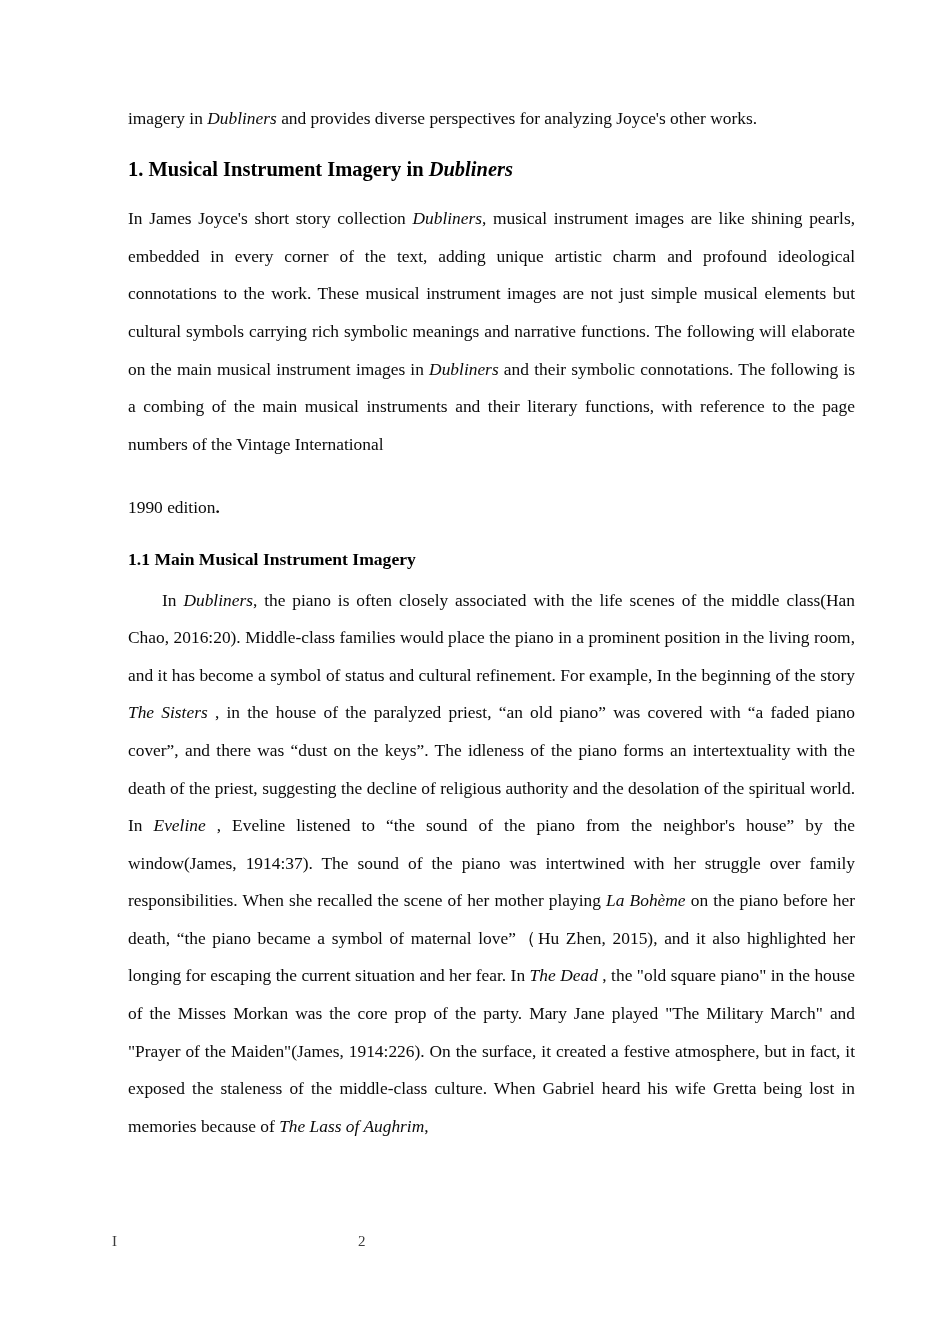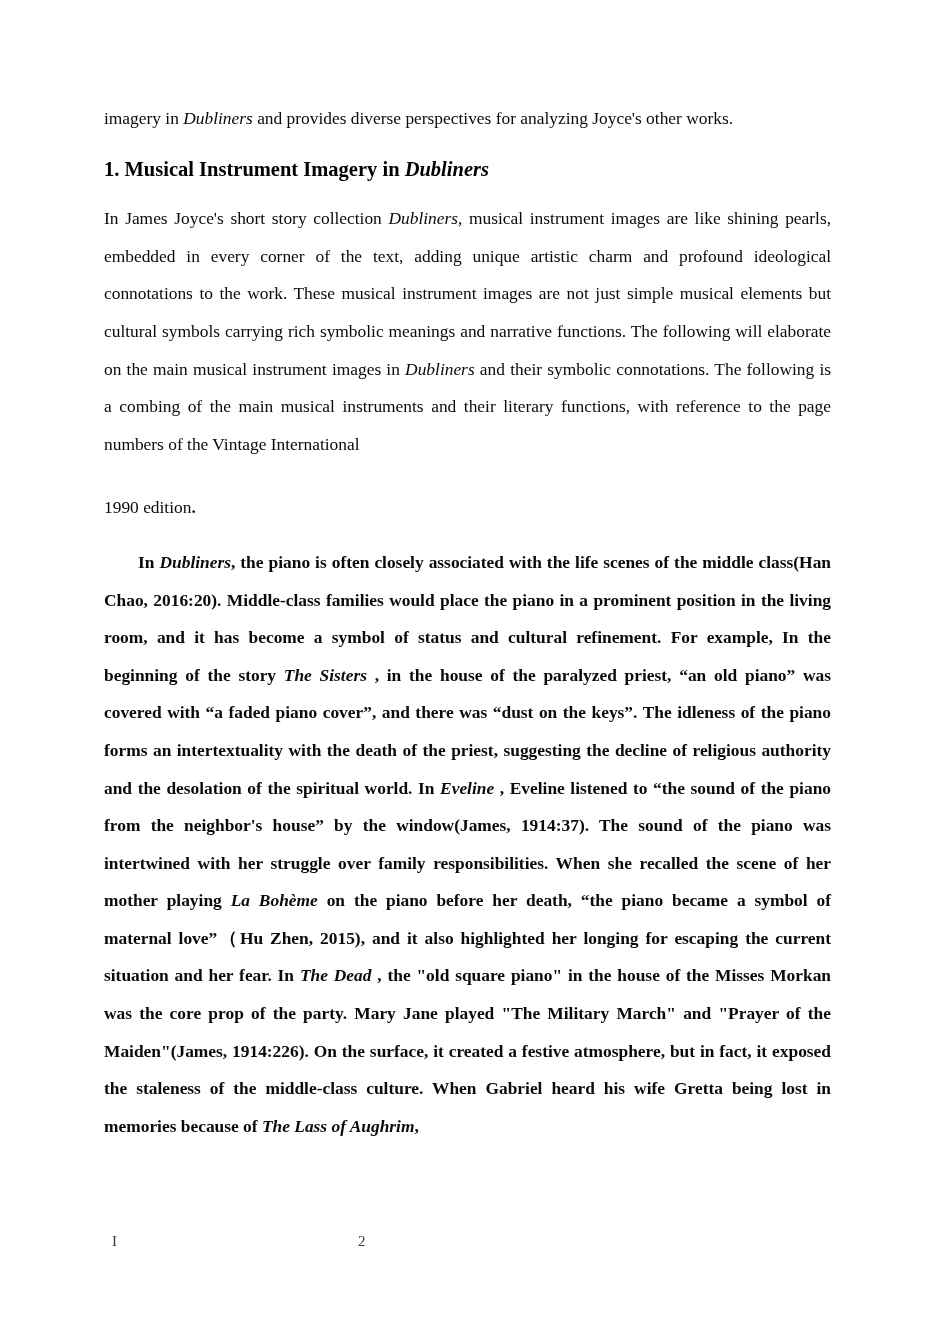--- a/index.html
+++ b/index.html
@@ -17,21 +17,21 @@
   }
 
   .page {
     position: absolute;
     inset: 0;
     background: #ffffff;
   }
 
   .textblock {
     position: absolute;
-    left: 104px;
+    left: 128px;
     top: 100px;
     width: 727px;
   }
 
   p.body-para {
     margin: 0;
     font-size: 17.4px;
     line-height: 37.6px;
     text-align: justify;
     text-justify: inter-word;
@@ -39,21 +39,20 @@
     -webkit-hyphens: none;
     hyphens: none;
   }
 
   p.body-para.cont {
     text-indent: 0;
   }
 
   p.body-para.indent {
     text-indent: 34px;
-    font-weight: bold;
   }
 
   h2.h-sec {
     margin: 0;
     font-size: 20.5px;
     line-height: 37.6px;
     font-weight: bold;
     text-align: left;
     color: #000;
   }
@@ -112,20 +111,21 @@
     <div class="gap-after-h2"></div>
 
     <p class="body-para cont"><span>In James Joyce's short story collection </span><i>Dubliners</i><span>, musical instrument images are like shining pearls, embedded in every corner of the text, adding unique artistic charm and profound ideological connotations to the work. These musical instrument images are not just simple musical elements but cultural symbols carrying rich symbolic meanings and narrative functions. The following will elaborate on the main musical instrument images in </span><i>Dubliners</i><span> and their symbolic connotations. The following is a combing of the main musical instruments and their literary functions, with reference to the page numbers of the Vintage International</span></p>
 
     <div class="gap-blank-line"></div>
 
     <p class="body-para cont"><span>1990 edition</span><b>.</b></p>
 
     <div class="gap-before-h3"></div>
 
+    <h3 class="h-sub">1.1 Main Musical Instrument Imagery</h3>
 
     <div class="gap-after-h3"></div>
 
     <p class="body-para indent"><span>In </span><i>Dubliners</i><span>, the piano is often closely associated with the life scenes of the middle class(Han Chao, 2016:20). Middle-class families would place the piano in a prominent position in the living room, and it has become a symbol of status and cultural refinement. For example, In the beginning of the story </span><i>The Sisters</i><span> , in the house of the paralyzed priest, “an old piano” was covered with “a faded piano cover”, and there was “dust on the keys”. The idleness of the piano forms an intertextuality with the death of the priest, suggesting the decline of religious authority and the desolation of the spiritual world. In </span><i>Eveline</i><span> , Eveline listened to “the sound of the piano from the neighbor's house” by the window(James, 1914:37). The sound of the piano was intertwined with her struggle over family responsibilities. When she recalled the scene of her mother playing </span><i>La Bohème</i><span> on the piano before her death, “the piano became a symbol of maternal love”（Hu Zhen, 2015), and it also highlighted her longing for escaping the current situation and her fear. In </span><i>The Dead</i><span> , the "old square piano" in the house of the Misses Morkan was the core prop of the party. Mary Jane played "The Military March" and "Prayer of the Maiden"(James, 1914:226). On the surface, it created a festive atmosphere, but in fact, it exposed the staleness of the middle-class culture. When Gabriel heard his wife Gretta being lost in memories because of </span><i>The Lass of Aughrim</i><span>,</span></p>
 
   </div>
 
   <div class="footer">
     <span class="mark-left">I</span>
     <span class="page-num">2</span>

